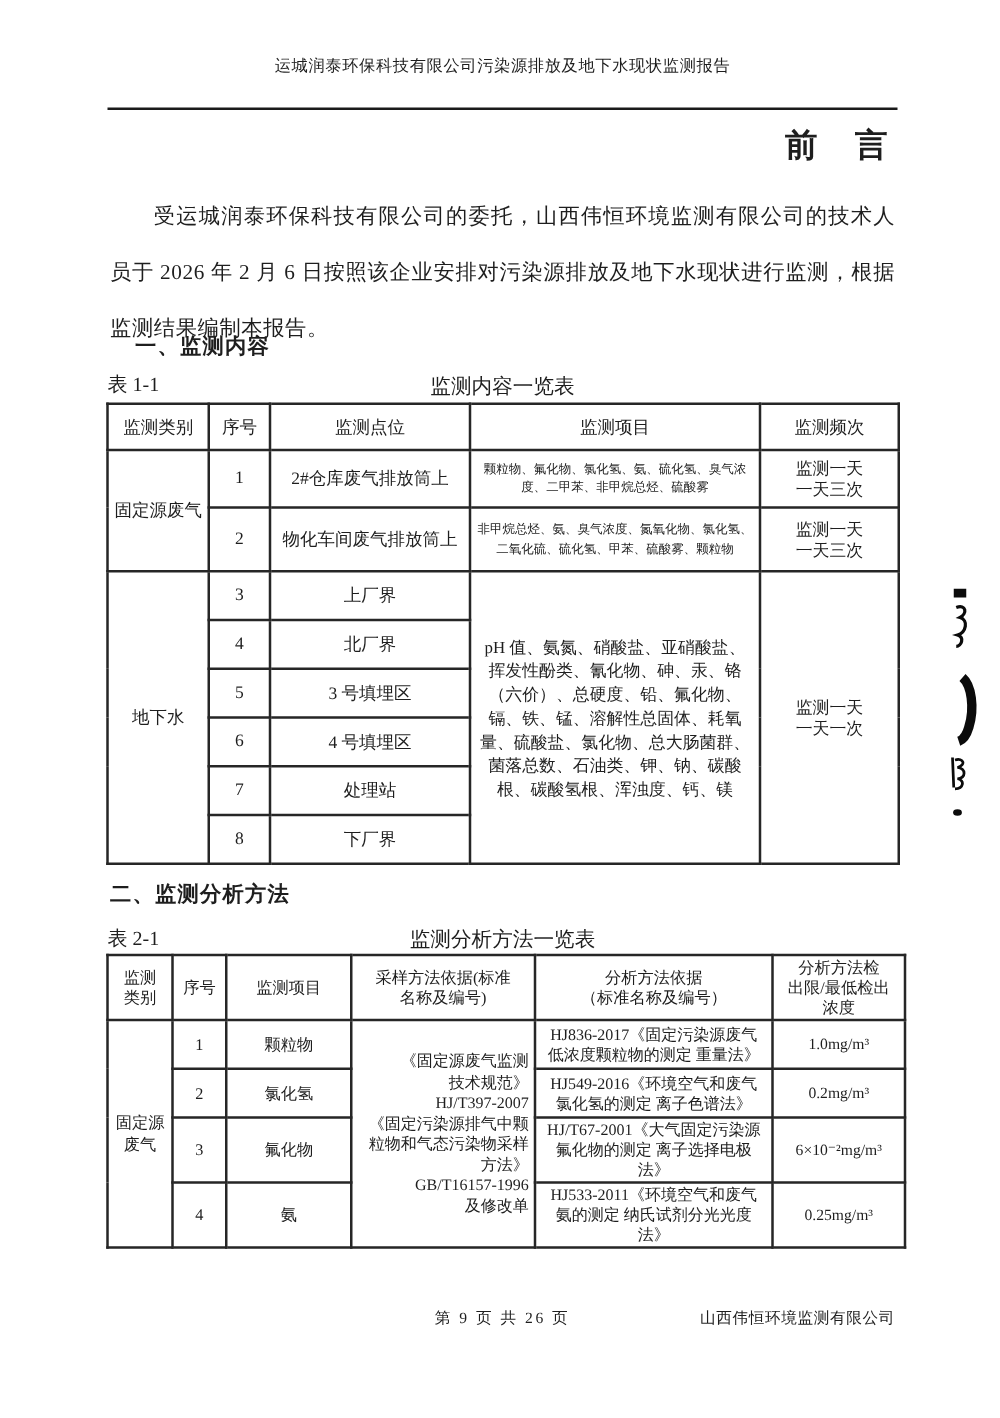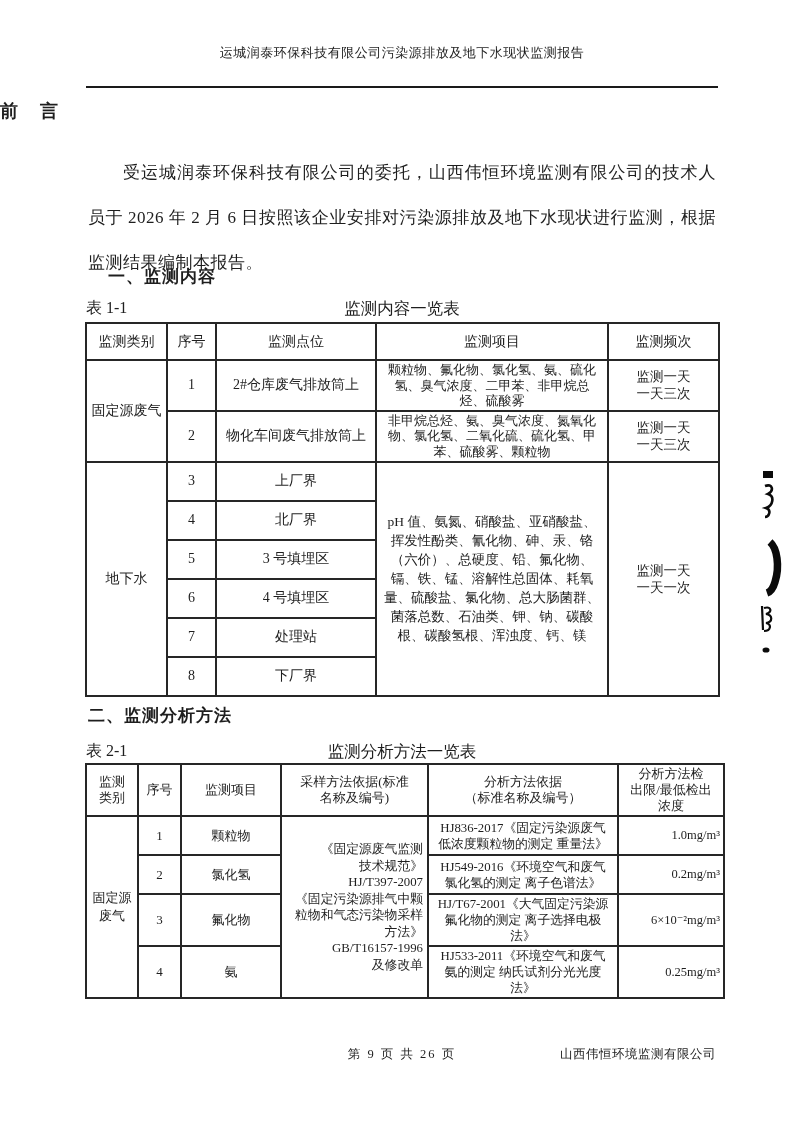--- a/index.html
+++ b/index.html
@@ -7,22 +7,22 @@
     width:800px; height:1134px; background:#ffffff; position:relative;
     font-family:"Liberation Serif","DejaVu Serif",serif;
     color:#1e1e1e; overflow:hidden;
   }
   .doc-header {
     position:absolute; top:44px; left:86px; width:632px;
     text-align:center; font-size:13px; letter-spacing:0.5px;
     padding-bottom:24px; border-bottom:2px solid #1a1a1a;
   }
   .foreword-title {
-    position:absolute; top:99px; left:0; width:712px; text-align:left;
-    font-size:18px; font-weight:bold; letter-spacing:2px;
+    position:absolute; top:99px; left:0; width:712px; text-align:right;
+    font-size:26px; font-weight:bold; letter-spacing:2px;
   }
   .foreword-body {
     position:absolute; top:133px; left:88px; width:628px;
     font-size:17px; line-height:45px; text-align:justify;
     text-indent:35px; letter-spacing:0.5px;
   }
   .sec-heading {
     position:absolute; left:88px; font-size:17px; font-weight:bold;
     font-family:"Liberation Sans","DejaVu Sans",sans-serif; letter-spacing:1px;
   }
@@ -38,31 +38,31 @@
     border:2px solid #262626; text-align:center; vertical-align:middle;
     font-weight:normal; padding:1px 3px; overflow:hidden;
   }
   .t1 { top:322px; left:85px; width:633px; }
   .t1 th { font-size:14px; }
   .t1 td { font-size:14px; }
   .t1 .hrow { height:37px;padding-left:48px; }
   .t1 .r1 { height:46px; }
   .t1 .r2 { height:51px; }
   .t1 .gwr { height:39px; }
-  .t1 .items { font-size:13px; line-height:15.5px; padding:1px 5px; }
+  .t1 .items { font-size:10px; line-height:15.5px; padding:1px 5px; }
   .t1 .gw-items { font-size:13.5px; line-height:19px; padding:2px 7px; }
   .t1 .freq { font-size:13.5px; line-height:17px; }
   .t2 { top:763px; left:85px; width:638px; }
   .t2 th { font-size:13px; line-height:16px; }
   .t2 td { font-size:13px; }
   .t2 .hrow { height:49px; }
   .t2 .drow { height:39px; }
   .t2 .sampling { font-size:12.8px; line-height:16.5px; padding:2px 4px;text-align:right; }
   .t2 .method { font-size:12.8px; line-height:16px; padding:1px 4px; }
-  .t2 .limit { font-size:12.5px;text-align:right; }
+  .t2 .limit { font-size:12.5px; }
   .pre { white-space:pre-line; }
   .page-footer {
     position:absolute; top:1046px; left:86px; width:632px; height:18px; font-size:12.5px;
   }
   .footer-page { position:absolute; left:0; width:100%; text-align:center; letter-spacing:2px; }
   .footer-company { position:absolute; right:2px; top:0; letter-spacing:0.5px; }
   .edge-artifact { position:absolute; left:755px; top:442px; }
 </style>
 </head>
 <body>

